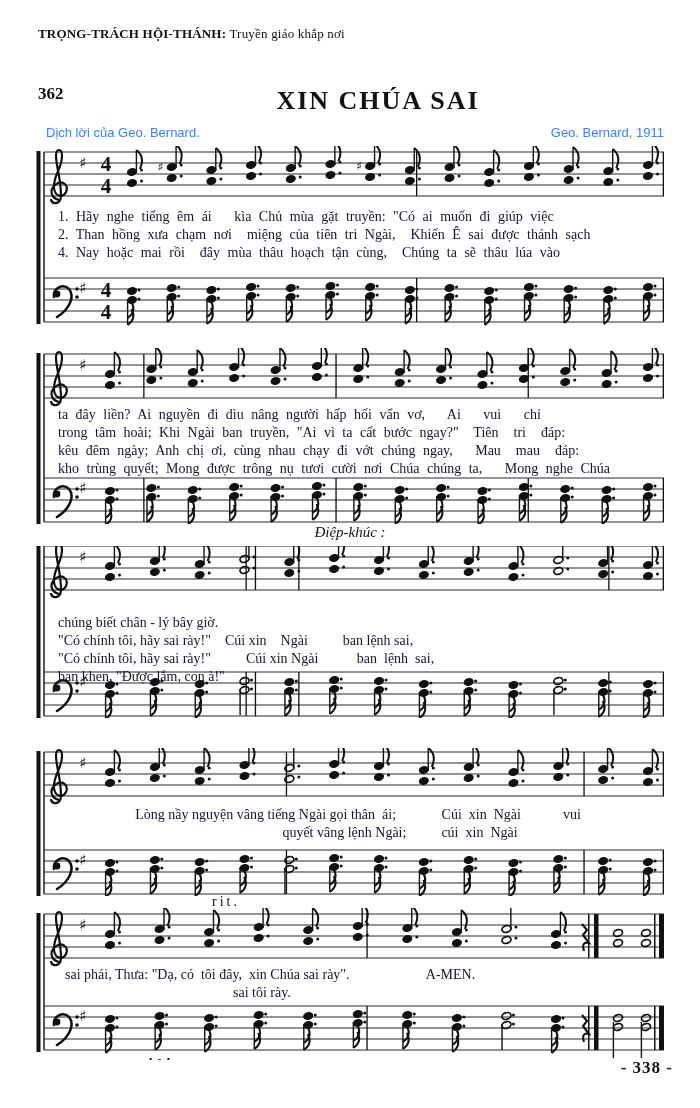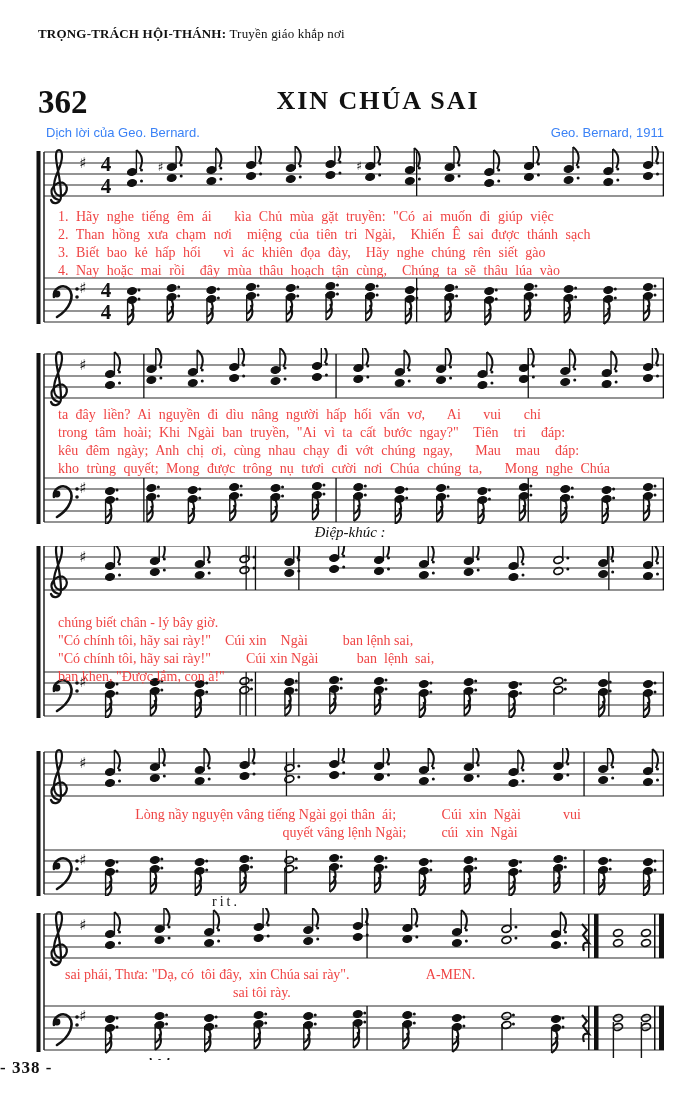--- a/index.html
+++ b/index.html
@@ -5,35 +5,35 @@
   html,body{margin:0;padding:0;}
   body{
     width:700px;height:1108px;background:#ffffff;color:#111;
     font-family:"Liberation Serif",serif;position:relative;overflow:hidden;
   }
   .abs{position:absolute;}
   
   .running-head{top:26px;left:38px;font-size:13px;letter-spacing:.2px;}
   .running-head b{font-weight:bold;}
   
-  .hymn-number{top:84px;left:38px;font-size:33px;font-weight:bold;}
+  .hymn-number{top:84px;left:38px;font-size:17px;font-weight:bold;}
   .hymn-title{top:86px;left:0;width:700px;text-align:center;font-size:26px;font-weight:bold;letter-spacing:2px;margin-left:28px;}
   .byline{top:125px;font-size:13px;font-family:"Liberation Sans",sans-serif;color:#3b82f6;}
   .byline.left{left:46px;}
   .byline.right{right:36px;}
   
   .system{position:absolute;left:0;width:668px;}
   .system svg{position:absolute;left:36px;top:0;}
-  .lyrics{position:absolute;left:58px;right:10px;font-size:14px;line-height:18px;color:#ef4444;}
+  .lyrics{position:absolute;left:58px;right:10px;font-size:14px;line-height:18px;color:#0f172a;}
   .lyrics .line{white-space:pre;}
   .lyrics.wide .line{word-spacing:4px;}
   
   .chorus-label{top:524px;left:0;width:700px;text-align:center;font-style:italic;font-size:15px;}
   .rit-label{top:894px;left:212px;font-family:Liberation Serif, serif;font-size:14px;letter-spacing:3px;}
-  .page-number{top:1058px;left:0;width:641px;text-align:left;font-weight:bold;font-size:17px;letter-spacing:1px;}
+  .page-number{top:1058px;left:0;width:641px;text-align:right;font-weight:bold;font-size:17px;letter-spacing:1px;padding-left:32px;}
 </style>
 </head>
 <body>
 
 <div class="abs running-head">
   <b>TRỌNG-TRÁCH HỘI-THÁNH:</b><span> Truyền giáo khắp nơi</span>
 </div>
 
 <div class="abs hymn-number">362</div>
 <div class="abs hymn-title">XIN CHÚA SAI</div>
@@ -250,21 +250,20 @@
       <circle cx="619" cy="140" r="1.5" fill="#111111"></circle>
       <circle cx="619" cy="149" r="1.5" fill="#111111"></circle>
       <rect x="380" y="6" width="1.3" height="44" fill="#111111"></rect>
       <rect x="380" y="132" width="1.3" height="44" fill="#111111"></rect>
       <rect x="626.7" y="6" width="1.3" height="44" fill="#111111"></rect>
       <rect x="626.7" y="132" width="1.3" height="44" fill="#111111"></rect>
     </svg>
   <div class="lyrics wide" style="top:62px;">
     <div class="line">1. Hãy nghe tiếng êm ái   kìa Chủ mùa gặt truyền: "Có ai muốn đi giúp việc</div>
     <div class="line">2. Than hồng xưa chạm nơi  miệng của tiên tri Ngài,  Khiến Ê sai được thánh sạch</div>
-    <div class="line">3. Biết bao kẻ hấp hối   vì ác khiên đọa đày,  Hãy nghe chúng rên siết gào</div>
     <div class="line">4. Nay hoặc mai rồi  đây mùa thâu hoạch tận cùng,  Chúng ta sẽ thâu lúa vào</div>
   </div>
 </div>
 
 <div class="system" style="top:348px;height:176px;">
   <svg width="640" height="176" viewBox="0 0 640 176">
       <rect x="0.5" y="5" width="4" height="171" fill="#111111"></rect>
       <line x1="8" y1="6" x2="8" y2="174" stroke="#111111" stroke-width="1.4"></line>
       <line x1="8" y1="6" x2="628" y2="6" stroke="#2a2a2a" stroke-width="1.1"></line>
       <line x1="8" y1="17" x2="628" y2="17" stroke="#2a2a2a" stroke-width="1.1"></line>

